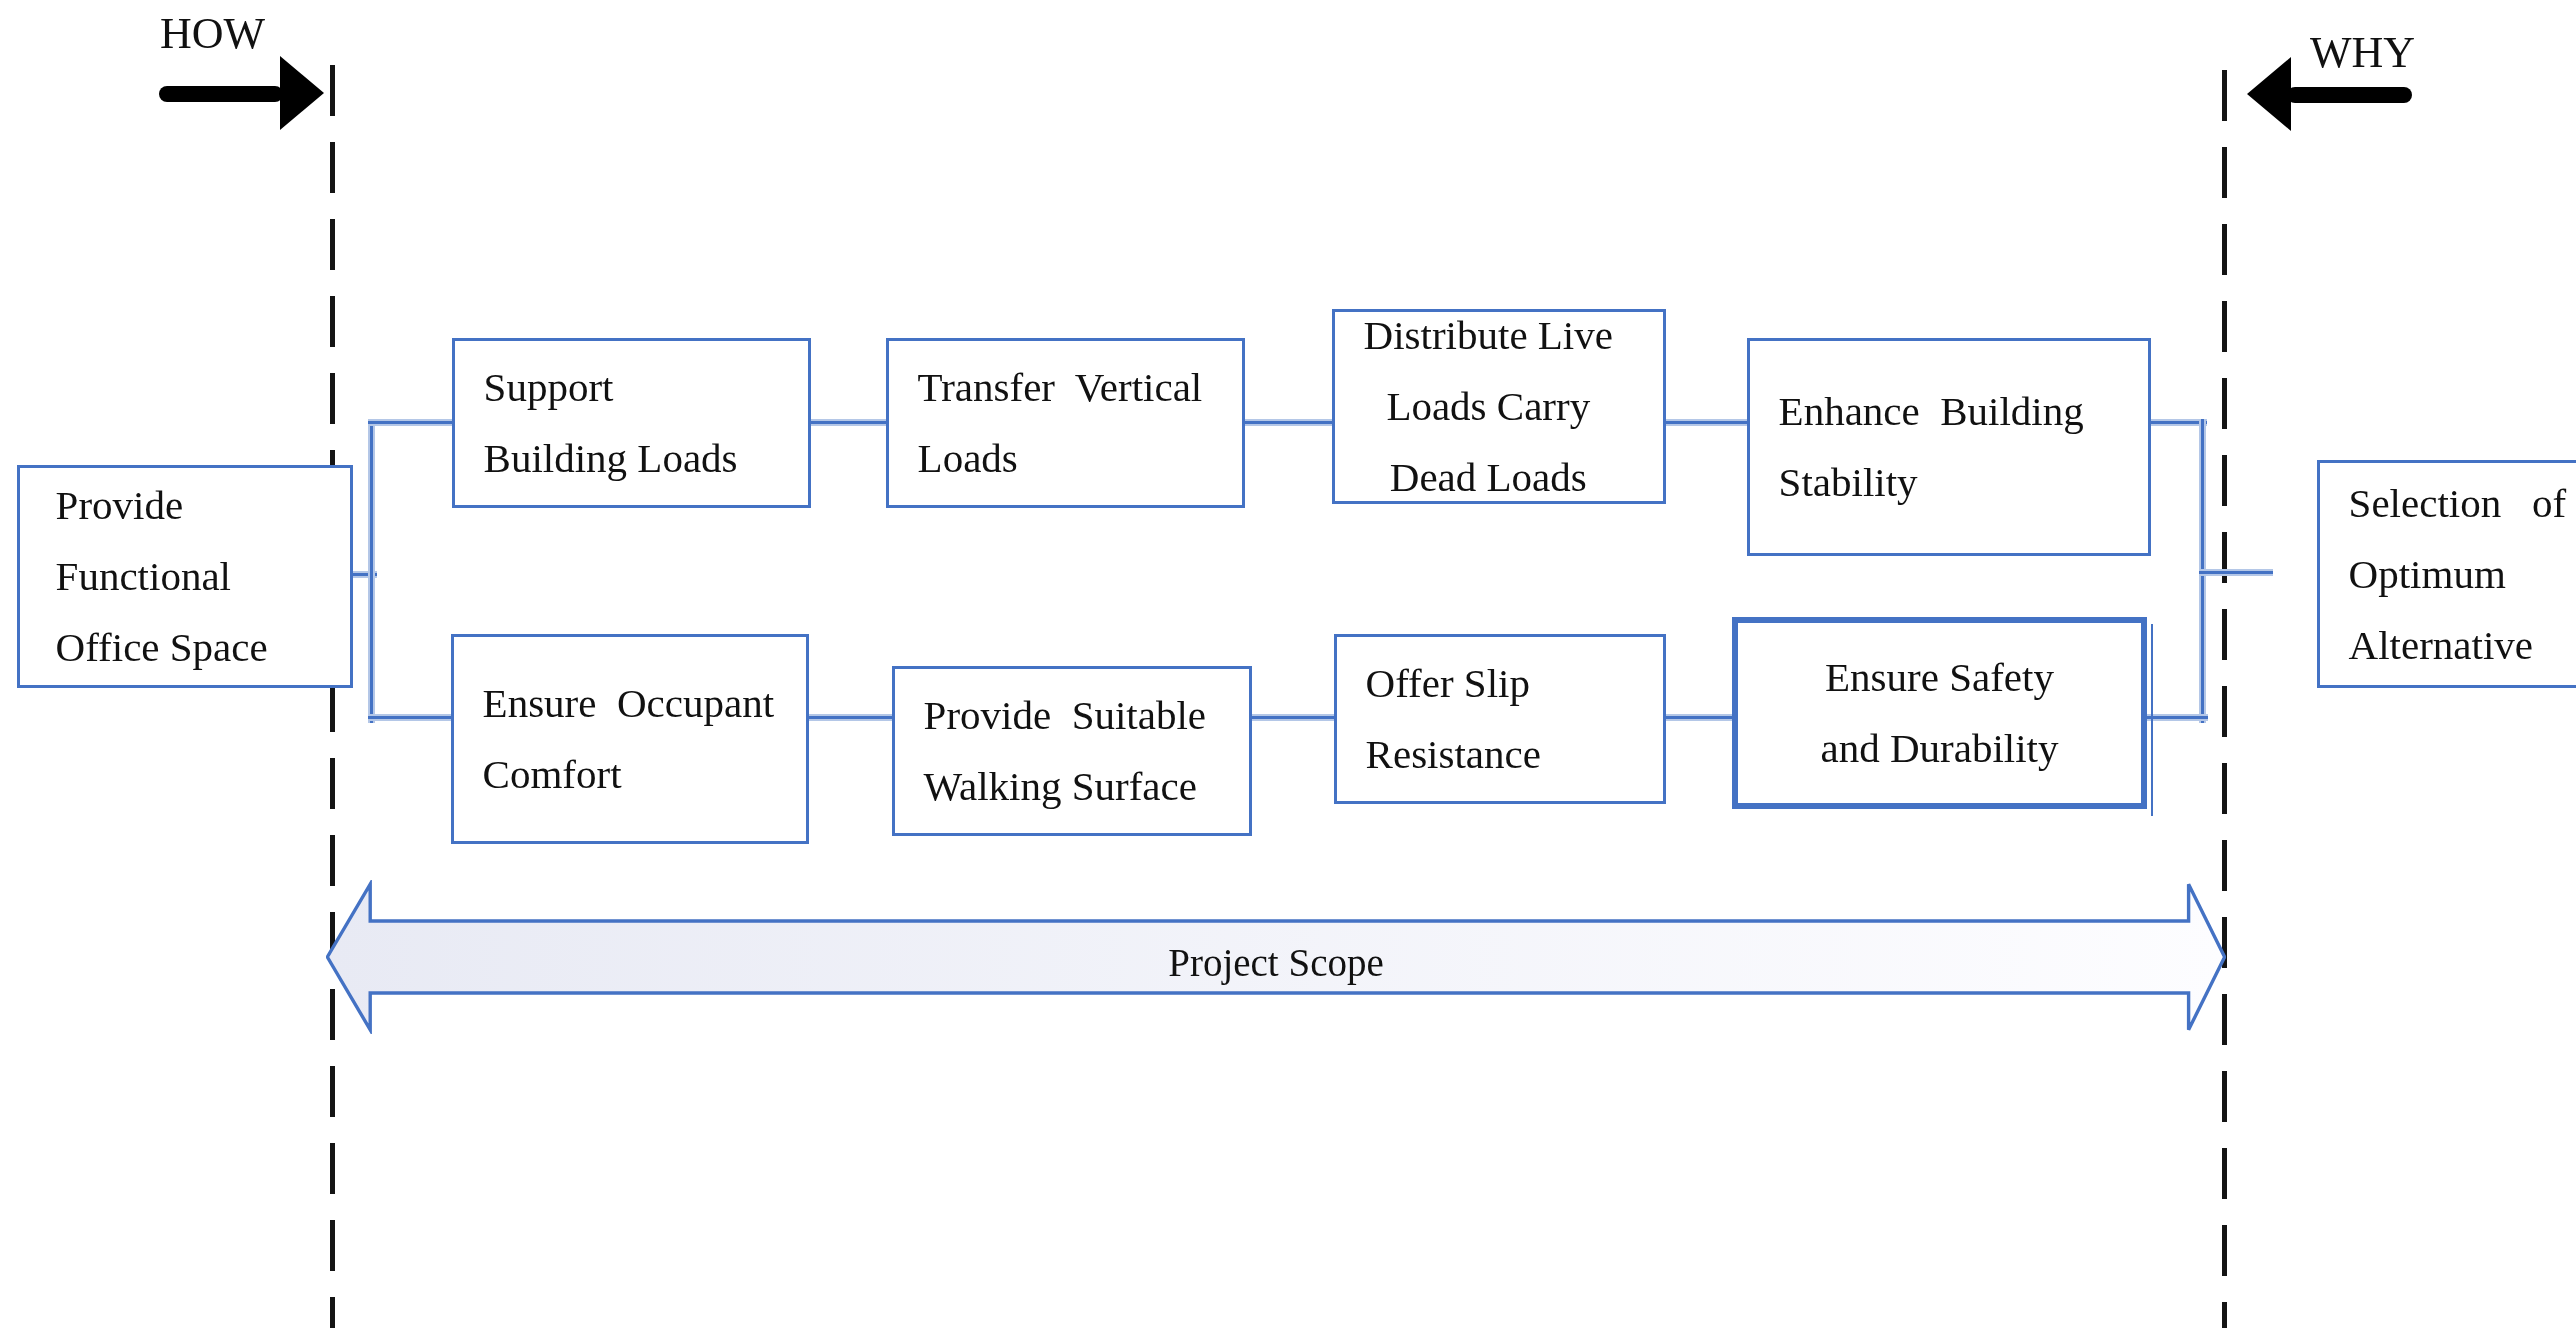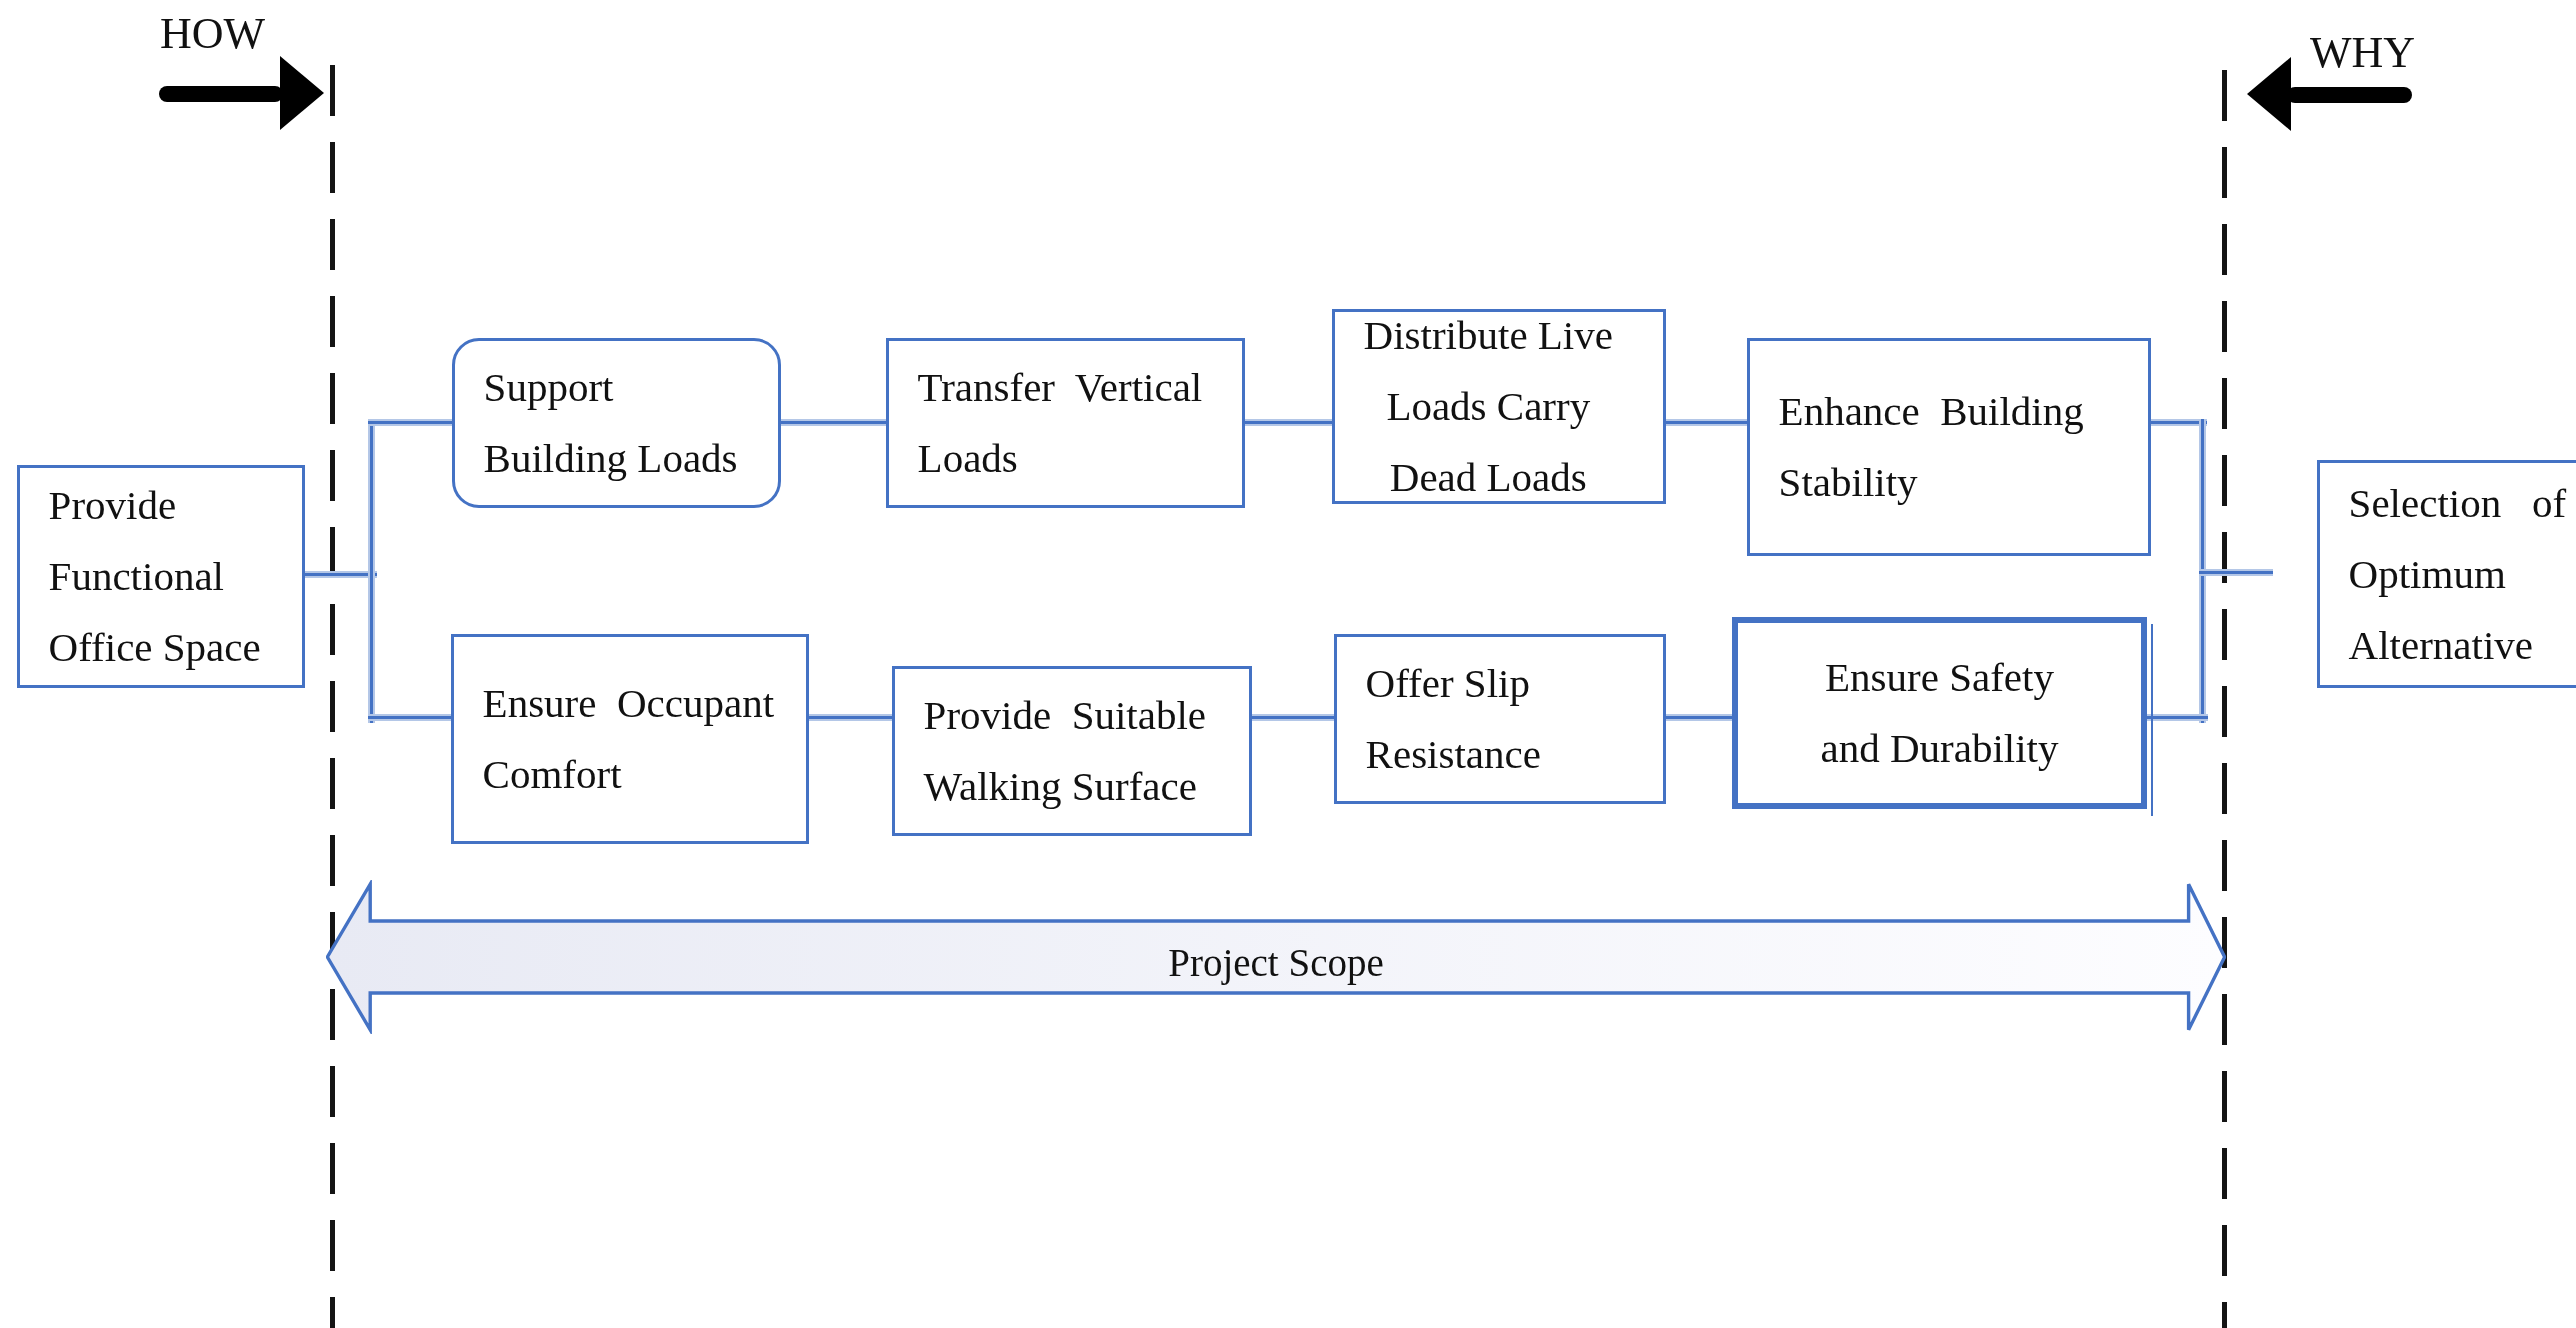--- a/index.html
+++ b/index.html
@@ -108,27 +108,27 @@
 
   <div class="hconn" style="left:809px; top:714px; width:83px;"></div>
   <div class="hconn" style="left:1252px; top:714px; width:82px;"></div>
   <div class="hconn" style="left:1666px; top:714px; width:67px;"></div>
 
   <div class="hconn" style="left:2150px; top:419px; width:57px;"></div>
   <div class="vconn" style="left:2199px; top:419px; height:304px;"></div>
   <div class="hconn" style="left:2147px; top:714px; width:61px;"></div>
   <div class="hconn" style="left:2199px; top:569px; width:74px;"></div>
 
-  <div class="fbox" style="left:17px; top:465px; width:288px; height:223px;">
+  <div class="fbox" style="left:17px; top:465px; width:336px; height:223px;padding-left:7px;">
     <div class="lbl">Provide
 Functional
 Office Space</div>
   </div>
 
-  <div class="fbox" style="left:452px; top:338px; width:329px; height:170px;border-radius:27px;">
+  <div class="fbox" style="left:452px; top:338px; width:359px; height:170px;">
     <div class="lbl">Support
 Building Loads</div>
   </div>
 
   <div class="fbox" style="left:886px; top:338px; width:359px; height:170px;">
     <div class="lbl">Transfer  Vertical
 Loads</div>
   </div>
 
   <div class="fbox" style="left:1332px; top:309px; width:334px; height:195px;text-align:center;">

